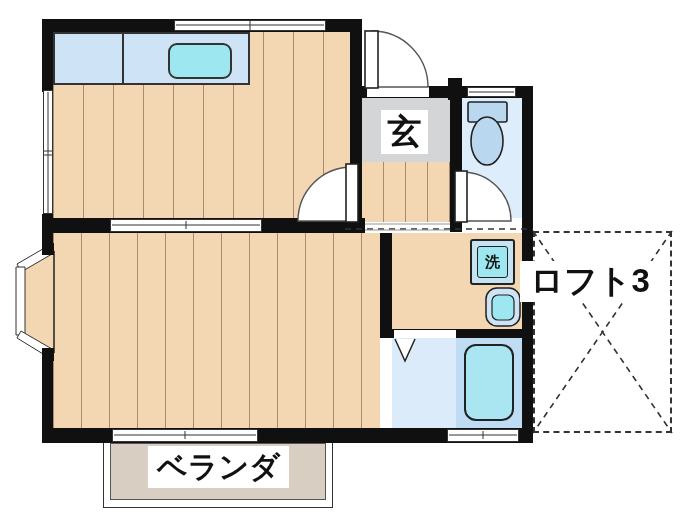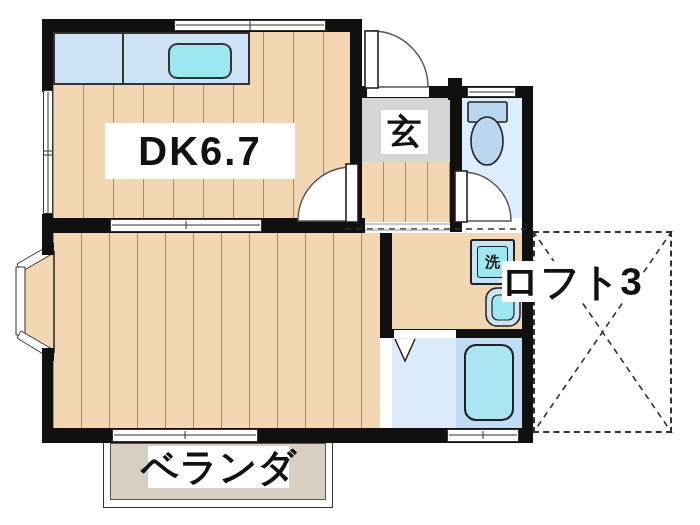--- a/index.html
+++ b/index.html
@@ -133,26 +133,23 @@
 
     <path class="thin" d="M176,25 H324 M250,21 V30"></path>
     <path class="thin" d="M112,225 H260 M186,221 V229"></path>
     <path class="thin" d="M114,435 H256 M185,431 V439"></path>
     <path class="thin" d="M449,435 H517 M483,431 V439"></path>
     <path class="thin" d="M48,92 V214 M44,151 H53 M44,155 H53"></path>
     <path class="thin" d="M469,92 H514"></path>
     <path class="gray" d="M365,224 H450 M365,230 H450"></path>
   </svg>
 
-  <div class="abs lbl" style="left:105px;top:123px;width:190px;height:56px;font-size:40px;letter-spacing:2px;">
-    <span>DK6.7</span>
-  </div>
   <div class="abs lbl" style="left:381px;top:110px;width:47px;height:44px;font-size:34px;">
     <span>玄</span>
   </div>
-  <div class="abs lbl" style="left:502px;top:261px;width:140px;height:41px;font-size:39px;justify-content:flex-end;">
+  <div class="abs lbl" style="left:520px;top:261px;width:140px;height:41px;font-size:33px;">
     <span>ロフト3</span>
   </div>
-  <div class="abs lbl" style="left:148px;top:446px;width:141px;height:42px;font-size:38px;">
+  <div class="abs lbl" style="left:148px;top:446px;width:141px;height:42px;font-size:30px;">
     <span>ベランダ</span>
   </div>
 
 </div>
 
 </body></html>

